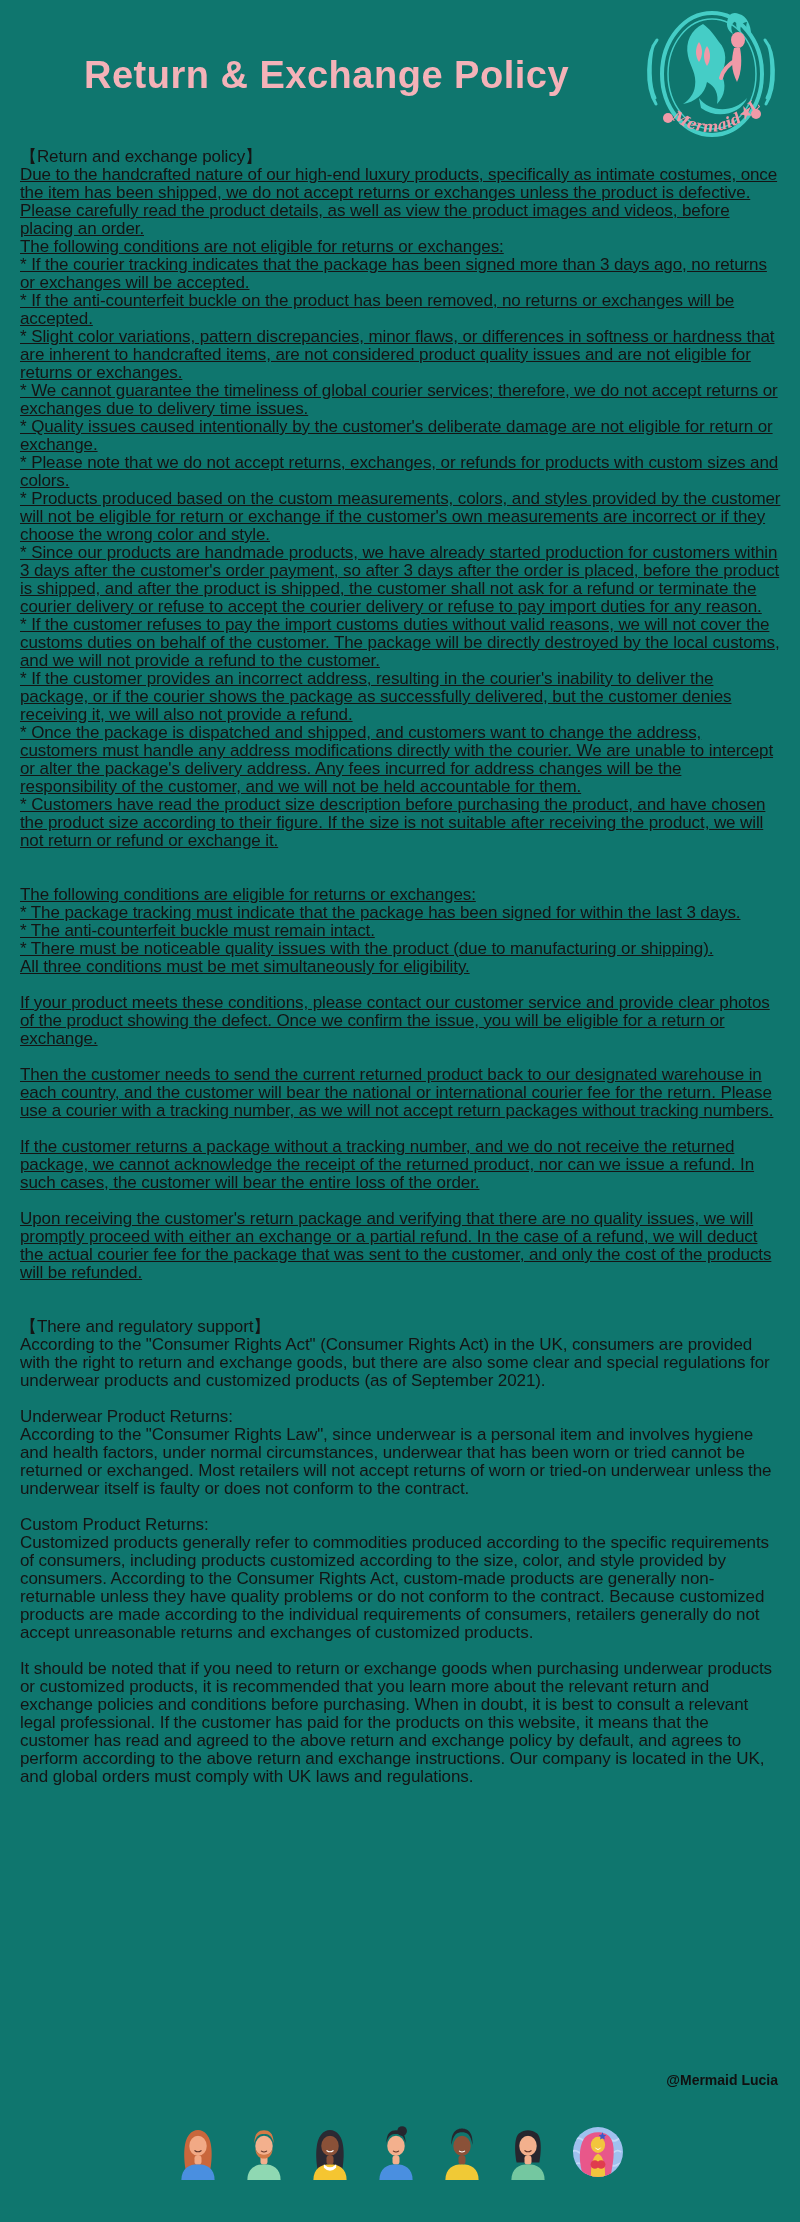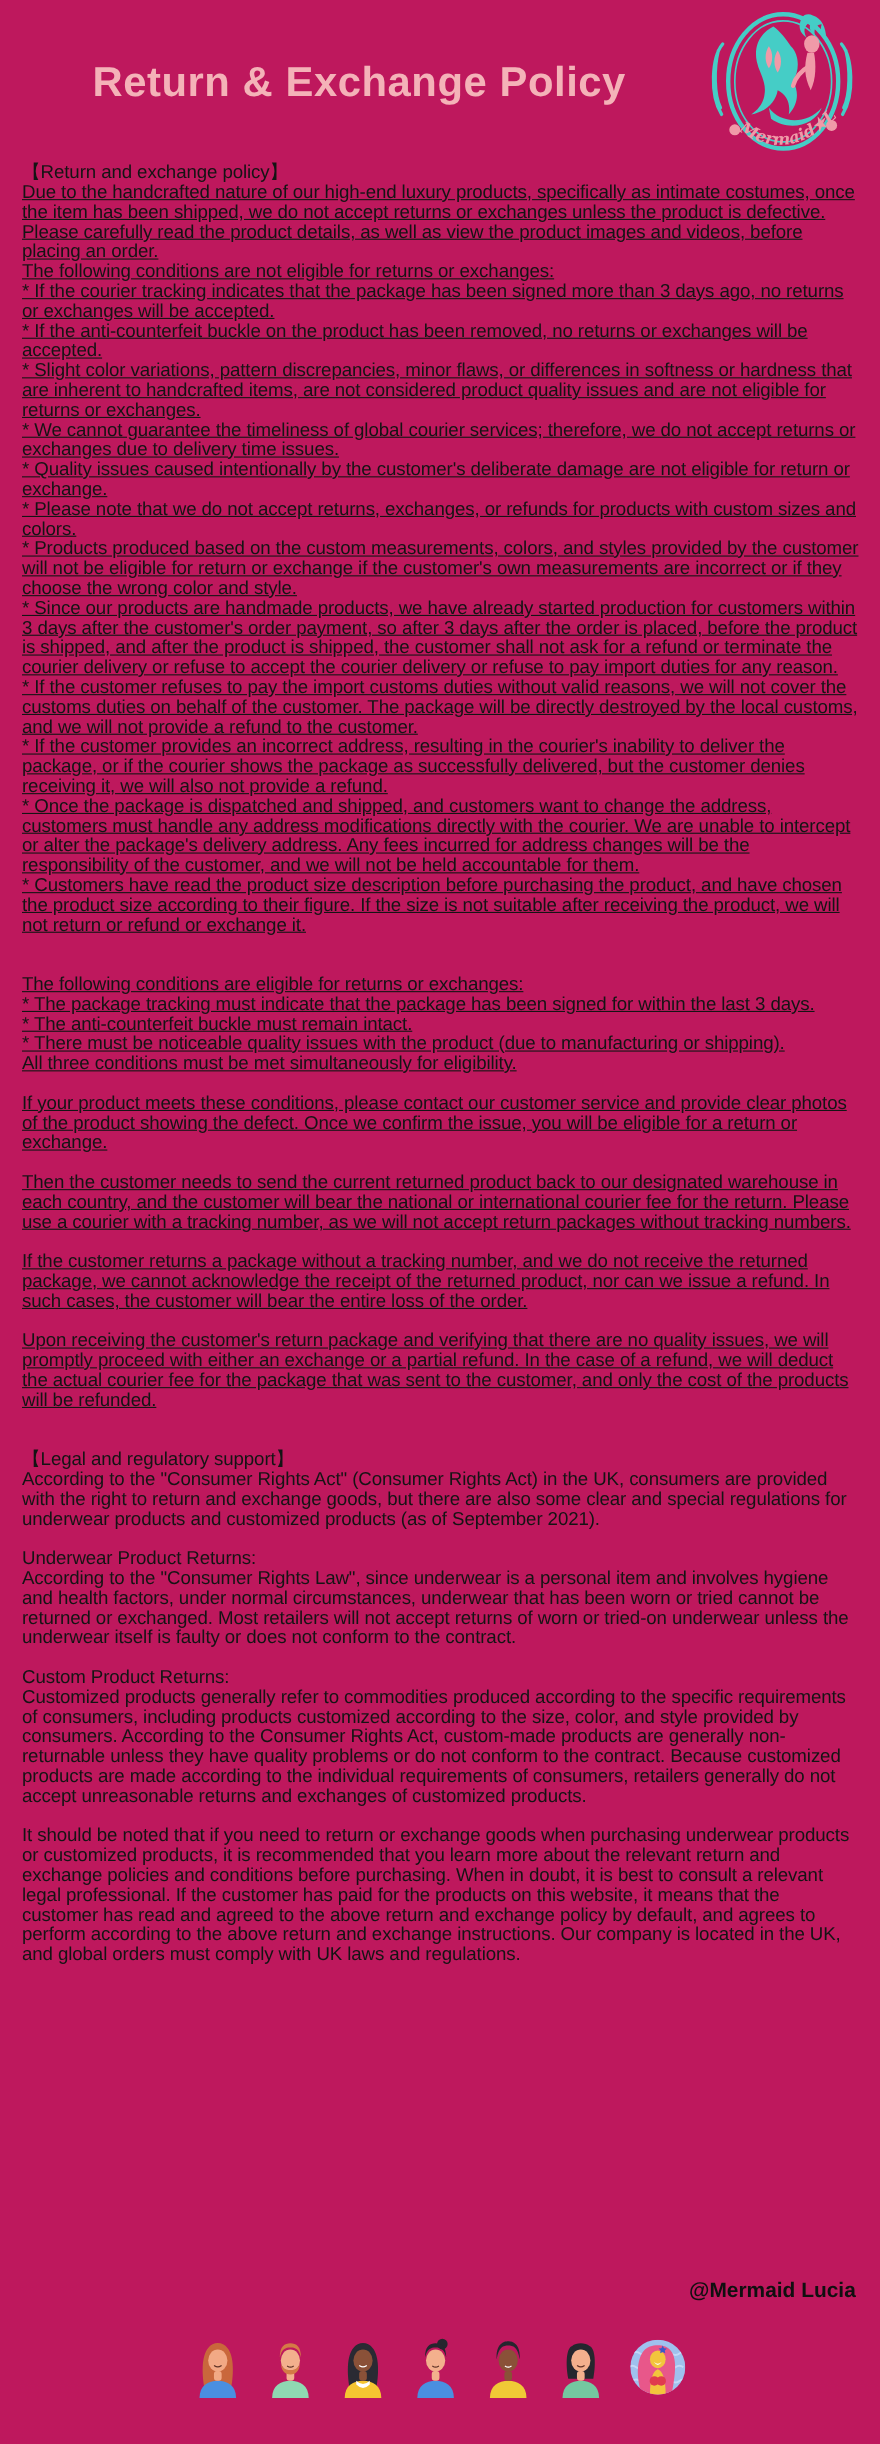--- a/index.html
+++ b/index.html
@@ -1,28 +1,28 @@
 <!DOCTYPE html>
 <html style="--title-pink: #f4b2b8; --logo-teal: #45cdc6; --logo-pink: #f09aa8; --text-color: #141414;"><head>
 <meta charset="utf-8">
 <style>
   html,body{margin:0;padding:0;background:#fff;}
-  .page{position:relative;width:800px;height:2222px;background:#be185d;overflow:hidden;
+  .page{position:relative;width:800px;height:2222px;background:#0f766e;overflow:hidden;
         font-family:"Liberation Sans","DejaVu Sans",sans-serif;color:#141414;}
   .title{position:absolute;left:84px;top:54px;margin:0;font-size:38px;line-height:42px;
          font-weight:bold;letter-spacing:.5px;color:var(--title-pink,#f4b2b8);}
   .logo{position:absolute;left:640px;top:2px;width:142px;height:150px;}
   .logo svg{display:block;}
   .logo-caption{font-family:"DejaVu Serif","Liberation Serif",serif;font-style:italic;font-weight:bold;}
   .body{position:absolute;left:20px;top:148px;width:762px;font-size:17px;line-height:18px;
         letter-spacing:-0.1px;color:var(--text-color,#141414);}
   .heading{white-space:pre-line;}
   .paras{white-space:pre-line;margin:0;}
   .block1{margin-bottom:36px;text-decoration:underline;}
-  .signature{position:absolute;right:22px;top:2072px;font-size:19px;font-weight:bold;color:#101010;}
+  .signature{position:absolute;right:22px;top:2072px;font-size:14px;font-weight:bold;color:#101010;}
   .avatar-row{position:absolute;left:0;top:2123px;width:800px;display:flex;justify-content:center;
               align-items:center;gap:24px;}
   .avatar{width:42px;height:58px;}
   .avatar svg{display:block;width:100%;height:100%;}
   .avatar-mermaid{width:50px;height:50px;}
   .smile{fill:none;stroke:#5f3327;stroke-width:1.3;stroke-linecap:round;}
 </style>
 </head>
 <body>
 
@@ -81,21 +81,21 @@
 * There must be noticeable quality issues with the product (due to manufacturing or shipping).
 All three conditions must be met simultaneously for eligibility.
 
 If your product meets these conditions, please contact our customer service and provide clear photos of the product showing the defect. Once we confirm the issue, you will be eligible for a return or exchange.
 
 Then the customer needs to send the current returned product back to our designated warehouse in each country, and the customer will bear the national or international courier fee for the return. Please use a courier with a tracking number, as we will not accept return packages without tracking numbers.
 
 If the customer returns a package without a tracking number, and we do not receive the returned package, we cannot acknowledge the receipt of the returned product, nor can we issue a refund. In such cases, the customer will bear the entire loss of the order.
 
 Upon receiving the customer's return package and verifying that there are no quality issues, we will promptly proceed with either an exchange or a partial refund. In the case of a refund, we will deduct the actual courier fee for the package that was sent to the customer, and only the cost of the products will be refunded.</div>
-    <div class="heading">【Legal and regulatory support】</div>
+    <div class="heading">【There and regulatory support】</div>
     <div class="paras">According to the "Consumer Rights Act" (Consumer Rights Act) in the UK, consumers are provided with the right to return and exchange goods, but there are also some clear and special regulations for underwear products and customized products (as of September 2021).
 
 Underwear Product Returns:
 According to the "Consumer Rights Law", since underwear is a personal item and involves hygiene and health factors, under normal circumstances, underwear that has been worn or tried cannot be returned or exchanged. Most retailers will not accept returns of worn or tried-on underwear unless the underwear itself is faulty or does not conform to the contract.
 
 Custom Product Returns:
 Customized products generally refer to commodities produced according to the specific requirements of consumers, including products customized according to the size, color, and style provided by consumers. According to the Consumer Rights Act, custom-made products are generally non-returnable unless they have quality problems or do not conform to the contract. Because customized products are made according to the individual requirements of consumers, retailers generally do not accept unreasonable returns and exchanges of customized products.
 
 It should be noted that if you need to return or exchange goods when purchasing underwear products or customized products, it is recommended that you learn more about the relevant return and exchange policies and conditions before purchasing. When in doubt, it is best to consult a relevant legal professional. If the customer has paid for the products on this website, it means that the customer has read and agreed to the above return and exchange policy by default, and agrees to perform according to the above return and exchange instructions. Our company is located in the UK, and global orders must comply with UK laws and regulations.</div>
   </div>

